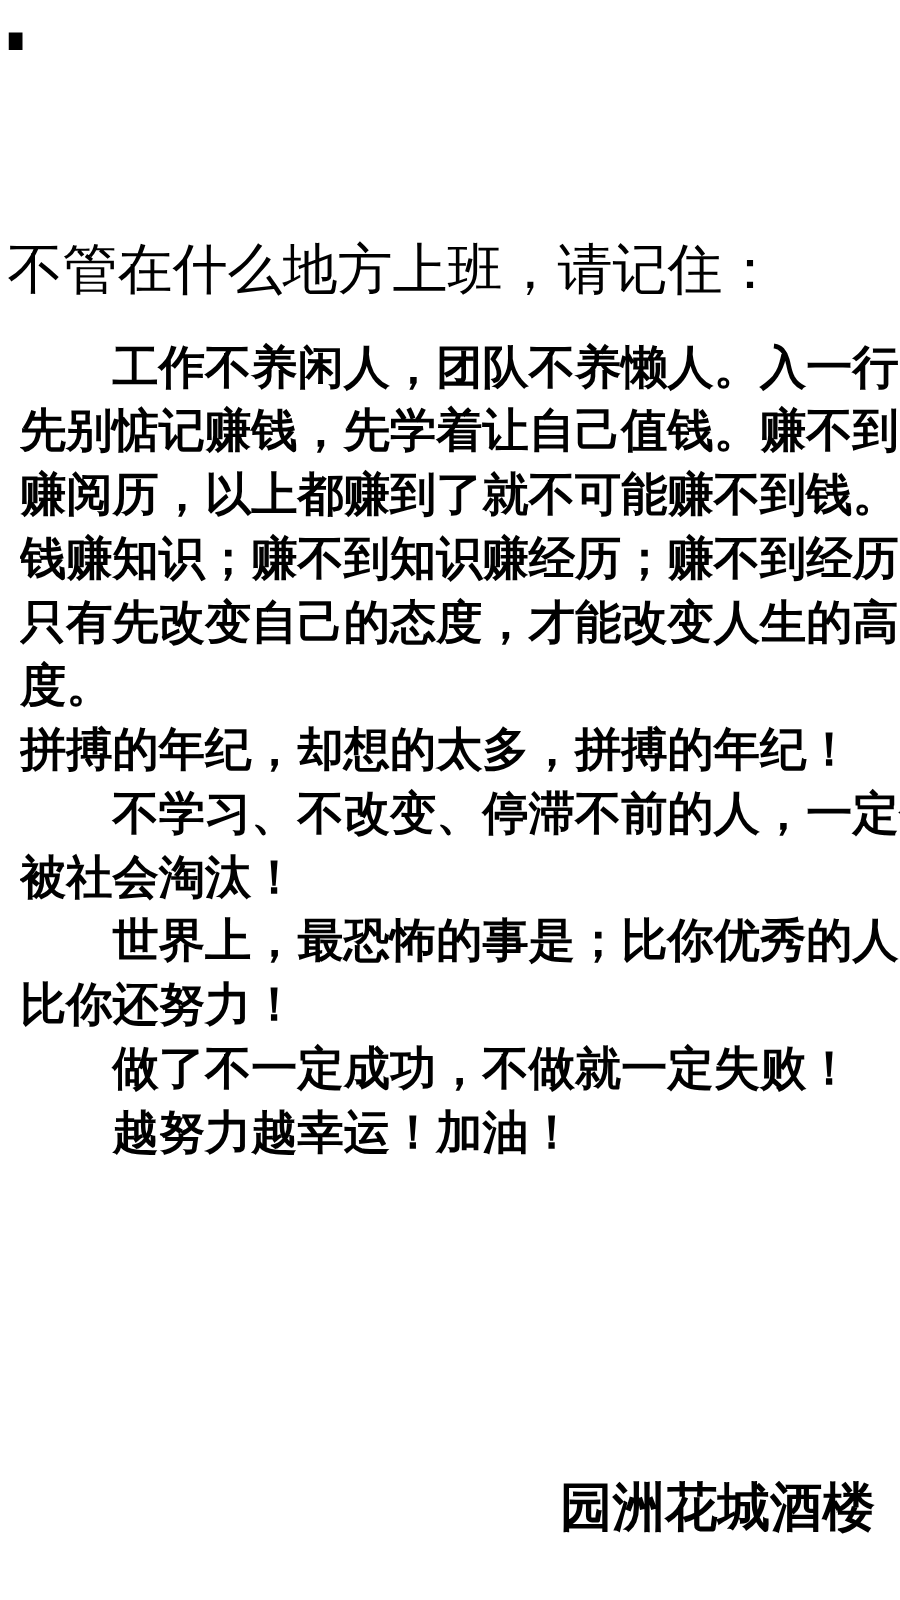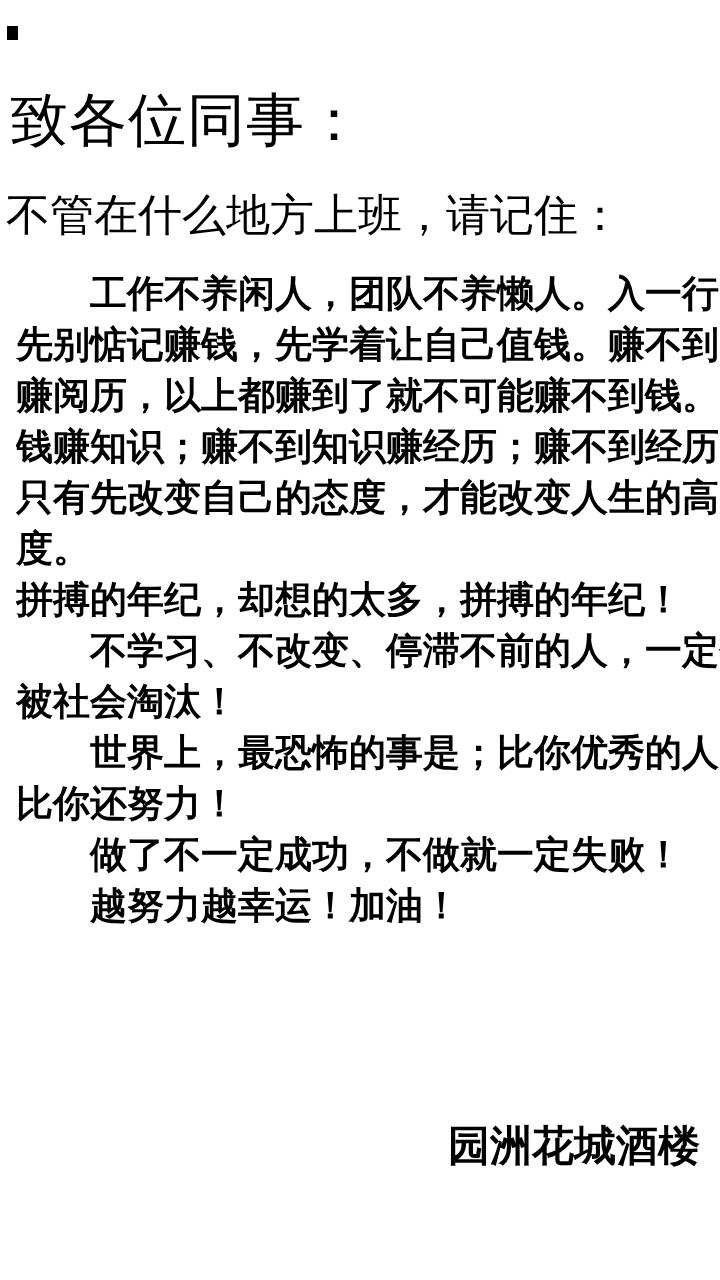--- a/index.html
+++ b/index.html
@@ -52,33 +52,32 @@
     font-weight: 700;
     line-height: 51px;
   }
   .body-line {
     white-space: nowrap;
     overflow: hidden;
     height: 51px;
   }
   .signature {
     position: absolute;
-    top: 1118px;
+    top: 1178px;
     right: 20px;
     font-size: 42px;
     font-weight: 700;
     white-space: nowrap;
   }
 </style>
 </head>
 <body>
 
 <div class="page">
   <div class="corner-mark"></div>
-  <h1 class="salutation">致各位同事：</h1>
   <h2 class="subtitle">不管在什么地方上班，请记住：</h2>
   <div class="body-block">
       <div class="body-line">　　工作不养闲人，团队不养懒人。入一行</div>
       <div class="body-line">先别惦记赚钱，先学着让自己值钱。赚不到</div>
       <div class="body-line">赚阅历，以上都赚到了就不可能赚不到钱。</div>
       <div class="body-line">钱赚知识；赚不到知识赚经历；赚不到经历</div>
       <div class="body-line">只有先改变自己的态度，才能改变人生的高</div>
       <div class="body-line">度。</div>
       <div class="body-line">拼搏的年纪，却想的太多，拼搏的年纪！</div>
       <div class="body-line">　　不学习、不改变、停滞不前的人，一定会</div>

